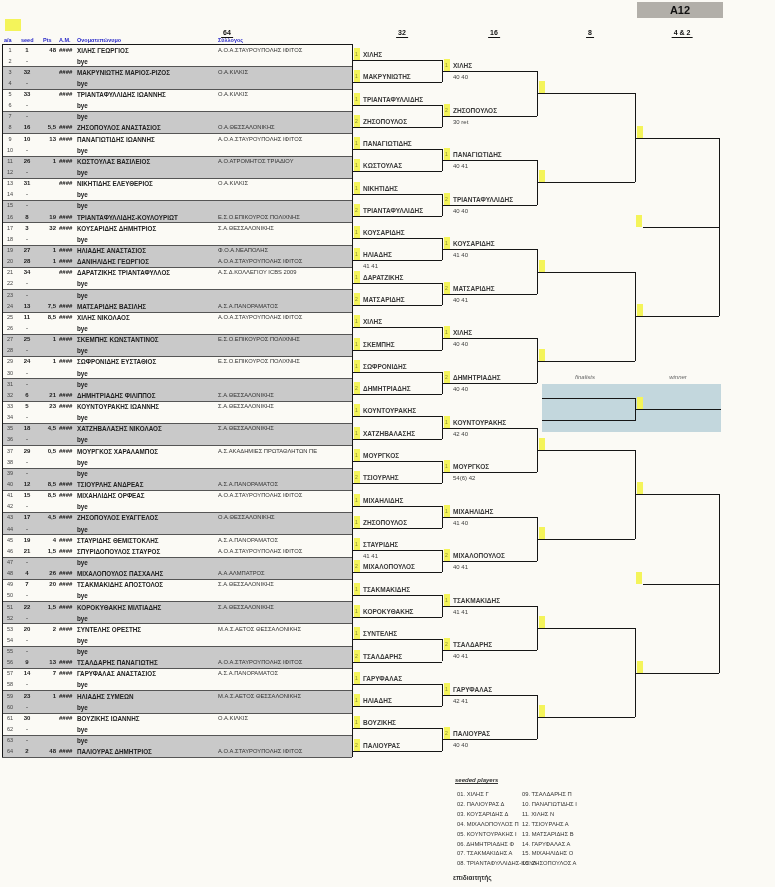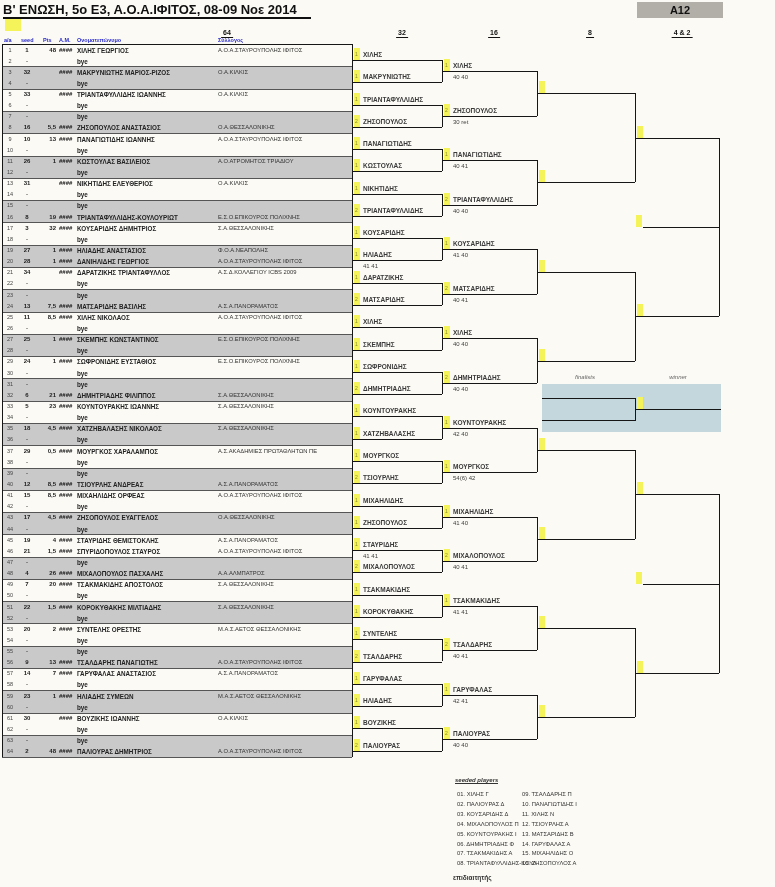--- a/index.html
+++ b/index.html
@@ -27,21 +27,20 @@
   #bluebox{position:absolute;left:542px;top:384px;width:179px;height:48px;background:#c3d7dd;}
   .flabel{position:absolute;font-size:6px;font-style:italic;color:#666;white-space:nowrap;transform:translateX(-50%);}
   #seeded-title{position:absolute;left:455px;top:777px;font-size:6px;font-weight:bold;font-style:italic;color:#333;border-bottom:1px solid #333;white-space:nowrap;}
   .seeded{position:absolute;font-size:5.8px;color:#333;white-space:nowrap;height:9px;line-height:9px;}
   #referee{position:absolute;left:453px;top:874px;font-size:6.5px;font-weight:bold;color:#333;white-space:nowrap;}
 </style>
 </head>
 <body>
 
 <div id="canvas">
-  <div id="title">Β' ΕΝΩΣΗ, 5ο Ε3, Α.Ο.Α.ΙΦΙΤΟΣ, 08-09 Νοε 2014</div>
   <div id="a12">A12</div>
   <div id="chip"></div>
 
   <div class="round" style="left:227px;top:28px;">64</div>
   <div class="round" style="left:402px;top:28px;">32</div>
   <div class="round" style="left:494px;top:28px;">16</div>
   <div class="round" style="left:590px;top:28px;">8</div>
   <div class="round" style="left:682px;top:28px;">4 &amp; 2</div>
 
   <div class="chead" style="left:4px;top:36px;">a/a</div>

